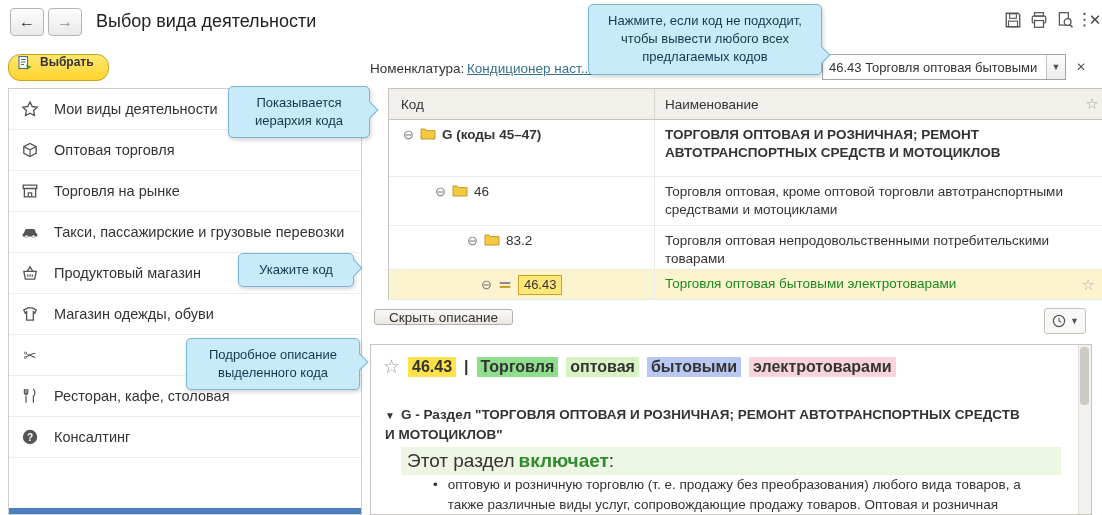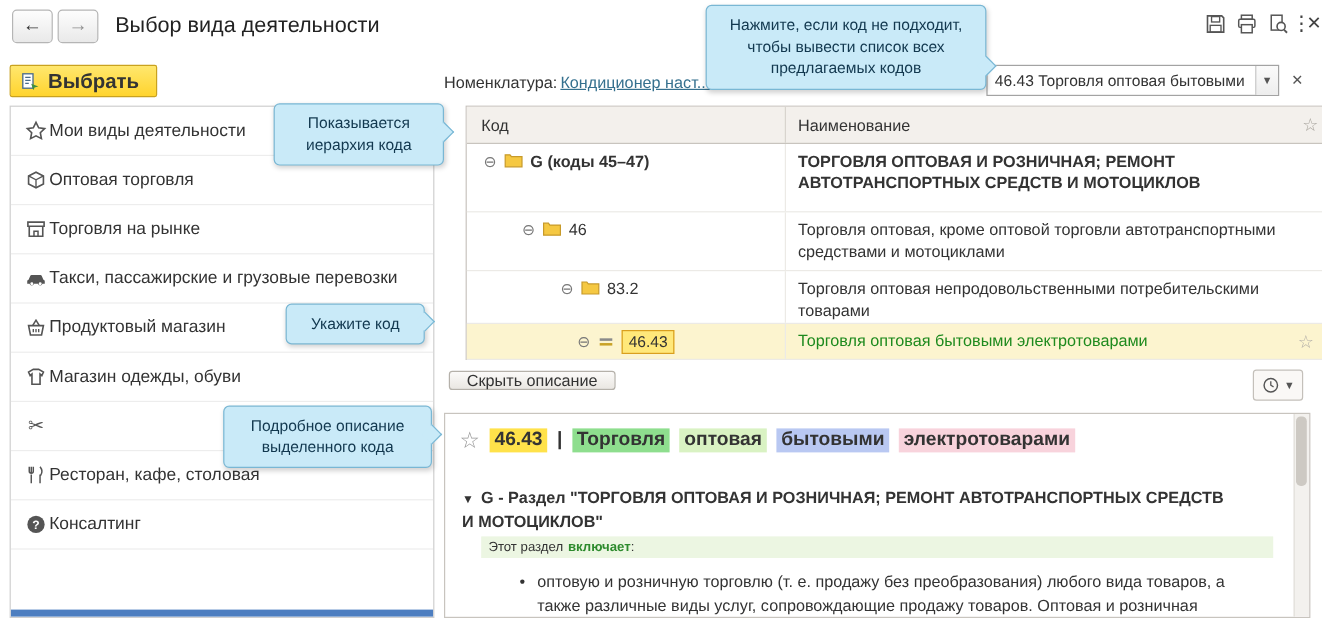--- a/index.html
+++ b/index.html
@@ -8,33 +8,33 @@
   
   .navbtn{position:absolute;top:8px;width:34px;height:28px;border:1px solid #b5b5b5;border-radius:4px;
           background:linear-gradient(#fdfdfd,#e9e9e9);font-size:16px;color:#333;cursor:pointer;padding:0;text-align:center}
   #btn-back{left:10px}
   #btn-fwd{left:48px;color:#8f8f8f}
   #page-title{position:absolute;left:96px;top:11px;font-size:18px;color:#222}
   .winbtn{position:absolute;top:9px;width:22px;height:22px;border:none;background:none;padding:0;cursor:pointer;color:#444;font-size:15px;line-height:22px;text-align:center}
   #w-save{left:1004px}#w-print{left:1030px}#w-find{left:1056px}#w-kebab{left:1076px;width:14px;font-size:17px}#w-close{left:1088px;width:14px}
 
   
-  #btn-select{position:absolute;left:8px;top:54px;height:27px;padding:0 14px 0 8px;display:flex;align-items:center;gap:7px;
-              background:linear-gradient(#ffe76e,#ffd42e);border:1px solid #c9a21f;border-radius:2px;
-              font-family:inherit;font-size:17px;font-weight:bold;color:#333;cursor:pointer}
+  #btn-select{position:absolute;left:8px;top:54px;height:27px;padding:0 14px 0 8px;display:flex;align-items:flex-start;gap:7px;
+              background:linear-gradient(#ffe76e,#ffd42e);border:1px solid #c9a21f;border-radius:12px;
+              font-family:inherit;font-size:12px;font-weight:bold;color:#333;cursor:pointer}
   #nomen-label{position:absolute;left:370px;top:61px;font-size:13.5px}
   #nomen-link{position:absolute;left:467px;top:61px;font-size:13.5px;color:#35708e;text-decoration:underline;cursor:pointer;white-space:nowrap}
   #combo{position:absolute;left:822px;top:54px;width:244px;height:26px;border:1px solid #a3a3a3;background:#fff;display:flex;align-items:stretch;box-sizing:border-box}
   .combo-text{flex:1;padding:5px 6px 0 6px;font-size:13px;white-space:nowrap;overflow:hidden}
   #combo-dd{width:19px;border:none;border-left:1px solid #c5c5c5;background:linear-gradient(#fbfbfb,#ededed);font-size:9px;color:#555;cursor:pointer;padding:0}
   #combo-clear{position:absolute;left:1071px;top:57px;width:20px;height:20px;border:none;background:none;font-size:12px;color:#555;cursor:pointer;padding:0}
 
   
   #sidebar{position:absolute;left:8px;top:88px;width:354px;height:427px;border:1px solid #cfcfcf;background:#fff;box-sizing:border-box;overflow:hidden}
-  .side-item{height:41px;display:flex;align-items:center;padding:0 10px;border-bottom:1px solid #ededed;font-size:14.5px;cursor:pointer;box-sizing:border-box}
+  .side-item{height:41px;display:flex;align-items:center;gap:13px;padding:0 10px;border-bottom:1px solid #ededed;font-size:14.5px;cursor:pointer;box-sizing:border-box}
   .side-item.selected{background:#ffd74a;border-bottom-color:#f0c63c}
   .sicon{width:22px;flex:0 0 22px;display:flex;align-items:center;justify-content:center;color:#555;font-size:16px}
   .side-strip{position:absolute;left:0;bottom:0;width:100%;height:6px;background:#4d7ec0}
 
   
   #grid{position:absolute;left:388px;top:88px;width:722px;height:212px;border:1px solid #c8c4be;background:#fff;box-sizing:border-box}
   .grid-head{height:30px;display:flex;align-items:stretch;background:#f3f0ec;border-bottom:1px solid #c8c4be;font-size:13.5px}
   .gh-code{width:266px;padding-left:12px;border-right:1px solid #d8d4ce;display:flex;align-items:center;box-sizing:border-box}
   .gh-name{flex:1;padding-left:10px;display:flex;align-items:center}
   .gh-star{width:34px;border:none;background:none;color:#a8a49d;font-size:15px;cursor:pointer}
@@ -59,21 +59,21 @@
 
   
   #desc{position:absolute;left:370px;top:344px;width:722px;height:171px;border:1px solid #c8c4be;background:#fff;box-sizing:border-box;overflow:hidden}
   .d-line1{position:absolute;left:12px;top:10px;display:flex;align-items:center;gap:8px;font-size:16px;font-weight:bold;white-space:nowrap}
   .d-star{color:#999;font-size:19px;font-weight:normal}
   .chip-code{background:#ffe24a;padding:1px 4px}
   .w{padding:1px 4px}
   .w1{background:#8ede8e}.w2{background:#d9f2c3}.w3{background:#b9c8f2}.w4{background:#f8d3dc}
   .d-section{position:absolute;left:14px;top:60px;width:645px;font-size:13.5px;font-weight:bold;line-height:1.45}
   .tri{font-size:10px;margin-right:6px}
-  .d-includes{position:absolute;left:30px;top:102px;width:660px;background:#ecf6e2;padding:3px 6px;font-size:11px;box-sizing:border-box}
+  .d-includes{position:absolute;left:30px;top:102px;width:660px;background:#ecf6e2;padding:3px 6px;font-size:19px;box-sizing:border-box}
   .kw{color:#2e8b2e;font-weight:bold;margin-left:4px}
   .d-bullet{position:absolute;left:62px;top:130px;width:612px;font-size:13.5px;line-height:1.45;display:flex;gap:10px}
   .d-scroll{position:absolute;right:0;top:0;width:12px;height:100%;background:#f3f1ee;border-left:1px solid #e2dfda}
   .d-thumb{position:absolute;left:1px;top:2px;width:9px;height:58px;background:#cdc9c3;border-radius:4px}
 
   
   .tip{position:absolute;background:#c9eaf8;border:1px solid #79b7d4;border-radius:5px;padding:7px 10px;
        font-size:13px;color:#12384f;text-align:center;line-height:1.4;box-shadow:1px 2px 4px rgba(0,0,0,.18);z-index:40}
   .arr{position:absolute;width:11px;height:11px;background:#c9eaf8;border-top:1px solid #79b7d4;border-right:1px solid #79b7d4;transform:rotate(45deg);right:-6.5px}
   #tip-combo{left:588px;top:4px;width:212px}   #tip-combo .arr{top:44px}
@@ -307,21 +307,21 @@
     <div class="d-bullet">
       <span>•</span>
       <span>оптовую и розничную торговлю (т. е. продажу без преобразования) любого вида товаров, а также различные виды услуг, сопровождающие продажу товаров. Оптовая и розничная торговля являются</span>
     </div>
     <div class="d-scroll">
         <div class="d-thumb"></div>
       </div>
   </div>
 
   <div class="tip" id="tip-combo">
-    <span>Нажмите, если код не подходит, чтобы вывести список всех предлагаемых кодов</span>
+    <span>Нажмите, если код не подходит, чтобы вывести любого всех предлагаемых кодов</span>
     <span class="arr"></span>
   </div>
   <div class="tip" id="tip-hier">
     <span>Показывается иерархия кода</span>
     <span class="arr"></span>
   </div>
   <div class="tip" id="tip-code">
     <span>Укажите код</span>
     <span class="arr"></span>
   </div>

